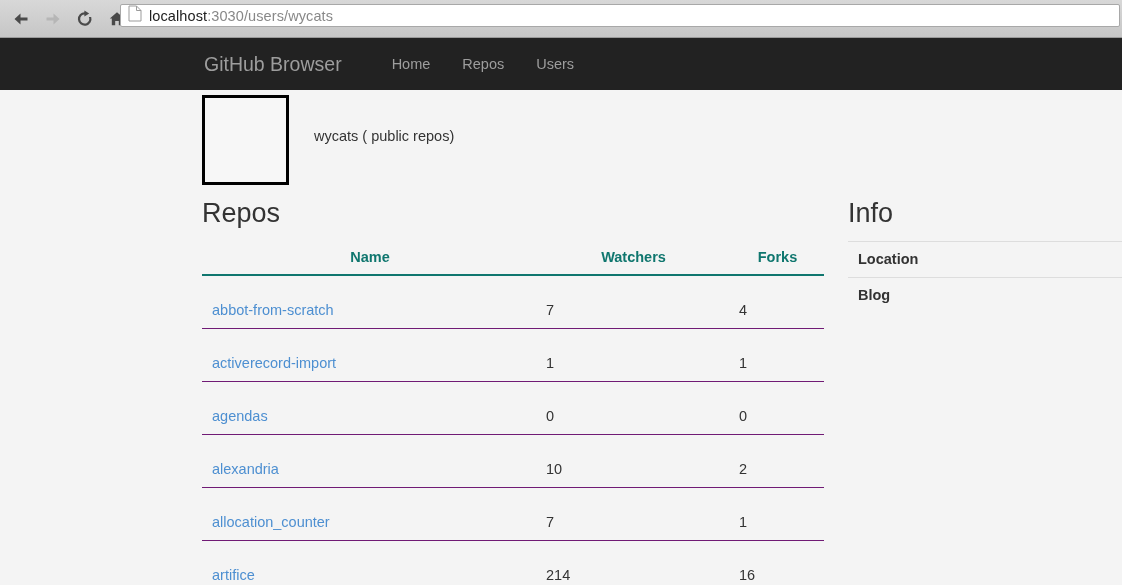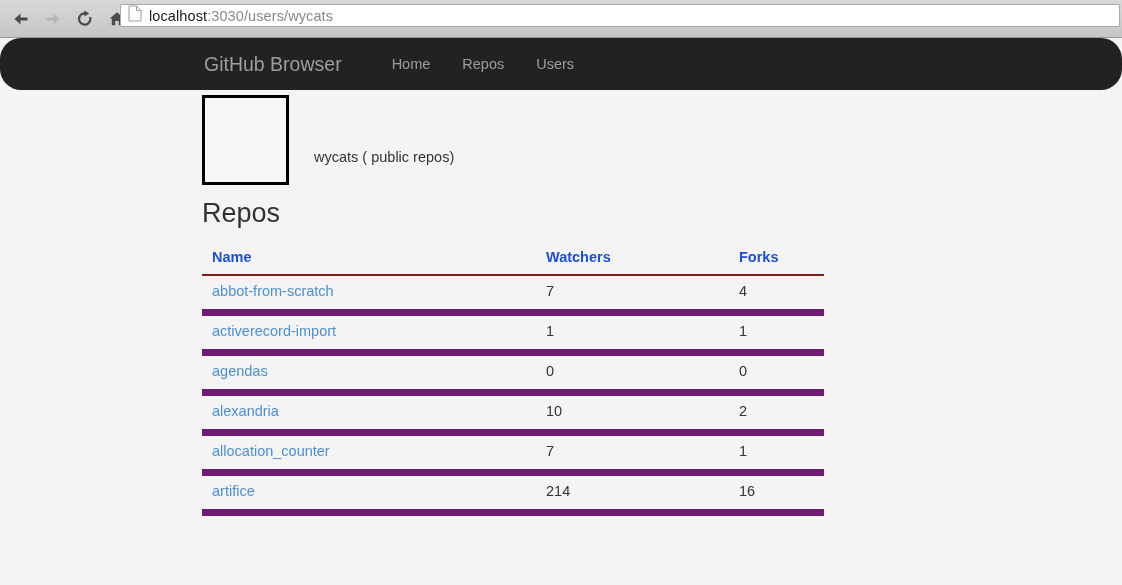--- a/index.html
+++ b/index.html
@@ -72,21 +72,20 @@
   }
 
   
   .navbar {
     height: 52px;
     background: #222222;
     display: flex;
     align-items: center;
     padding-left: 204px;
     box-sizing: border-box;
-    border-radius: 21px;
   }
   .brand {
     color: #9d9d9d;
     font-size: 19.5px;
     margin-right: 34px;
     white-space: nowrap;
     cursor: pointer;
   }
   .nav-links {
     display: flex;
@@ -102,21 +101,21 @@
 
   
   .page {
     position: relative;
     background: #f4f4f4;
     height: 495px;
   }
 
   .user-header {
     display: flex;
-    align-items: center;
+    align-items: flex-start;
     padding: 5px 0 0 202px;
   }
   .avatar {
     width: 87px;
     height: 90px;
     background: #f7f7f7;
     border: 3px solid #000000;
     box-sizing: border-box;
     flex: 0 0 auto;
   }
@@ -151,30 +150,30 @@
     padding: 0;
     line-height: 1.1;
   }
 
   table.data {
     width: 100%;
     border-collapse: collapse;
     font-size: 14.5px;
   }
   table.data th {
-    text-align: left;
+    text-align: center;
     font-weight: bold;
-    color: #1d4ed8;
+    color: #0f766e;
     padding: 8px 8px 9px 10px;
-    border-bottom: 2px solid #7f1d1d;
+    border-bottom: 2px solid #0f766e;
   }
   table.data td {
-    padding: 7px 8px 10px 10px;
-    color: #333333;
-    border-bottom: 7px solid #701a75;
+    padding: 26px 8px 10px 10px;
+    color: #333333;
+    border-bottom: 1px solid #701a75;
     vertical-align: middle;
   }
   table.data tbody tr:first-child td {
     border-top: none;
   }
   .col-name  { width: 316px; }
   .col-watch { width: 175px; }
   .col-forks { width: auto; }
 
   a.repo-link {
@@ -308,15 +307,30 @@
             </tr>
             <tr>
               <td><a class="repo-link">artifice</a></td>
               <td>214</td>
               <td>16</td>
             </tr>
           </tbody>
       </table>
     </div>
 
+    <div class="col-info">
+      <h2 class="section-title">Info</h2>
+      <table class="info">
+        <tbody id="info-body">
+            <tr>
+              <th>Location</th>
+              <td></td>
+            </tr>
+            <tr>
+              <th>Blog</th>
+              <td></td>
+            </tr>
+          </tbody>
+      </table>
+    </div>
 
   </div>
 </div>
 
 </body></html>

